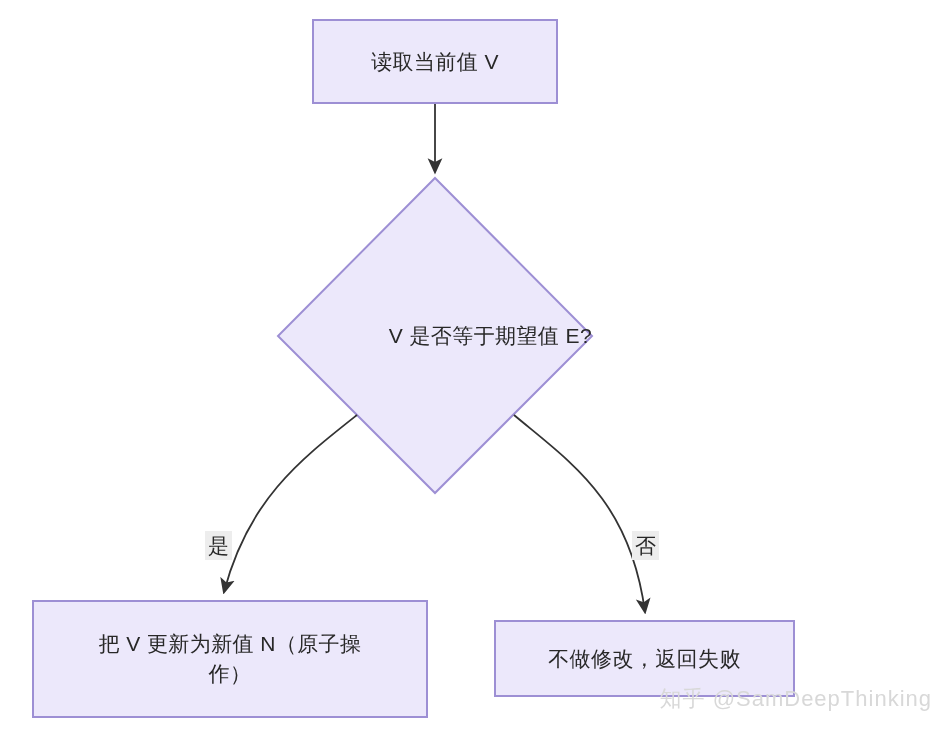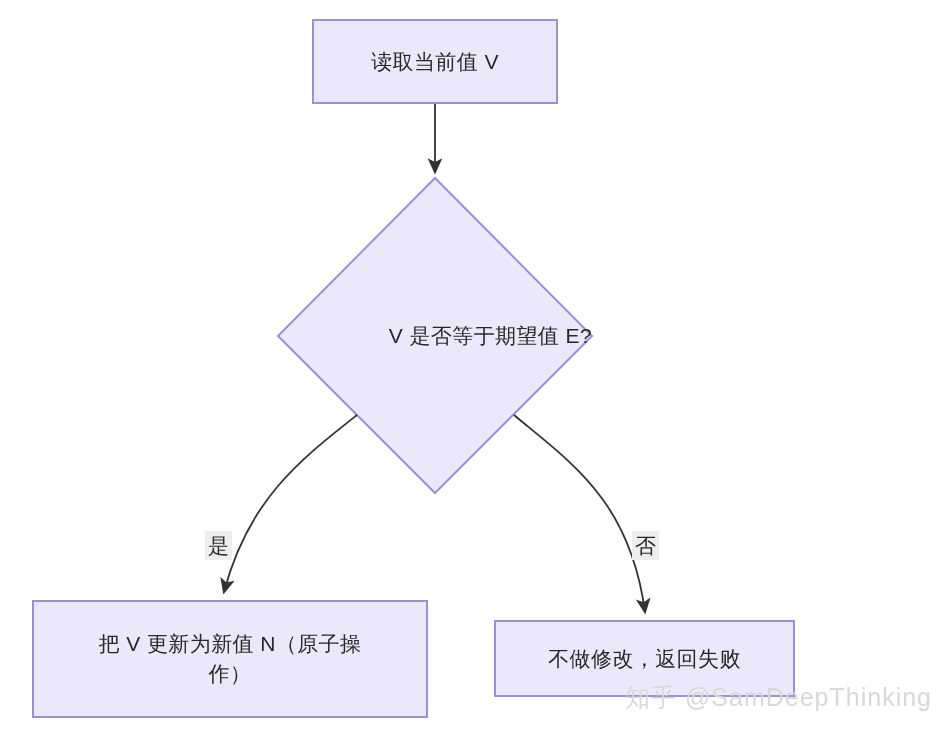--- a/index.html
+++ b/index.html
@@ -108,21 +108,21 @@
   #edge-label-no {
     left: 632px;
     top: 531px;
   }
 
   
   #watermark {
     position: absolute;
     right: 14px;
     bottom: 22px;
-    font-size: 25px;
+    font-size: 22px;
     color: #D8D8D8;
     letter-spacing: 1px;
     white-space: nowrap;
     user-select: none;
     pointer-events: none;
   }
 </style>
 </head>
 <body>
 

